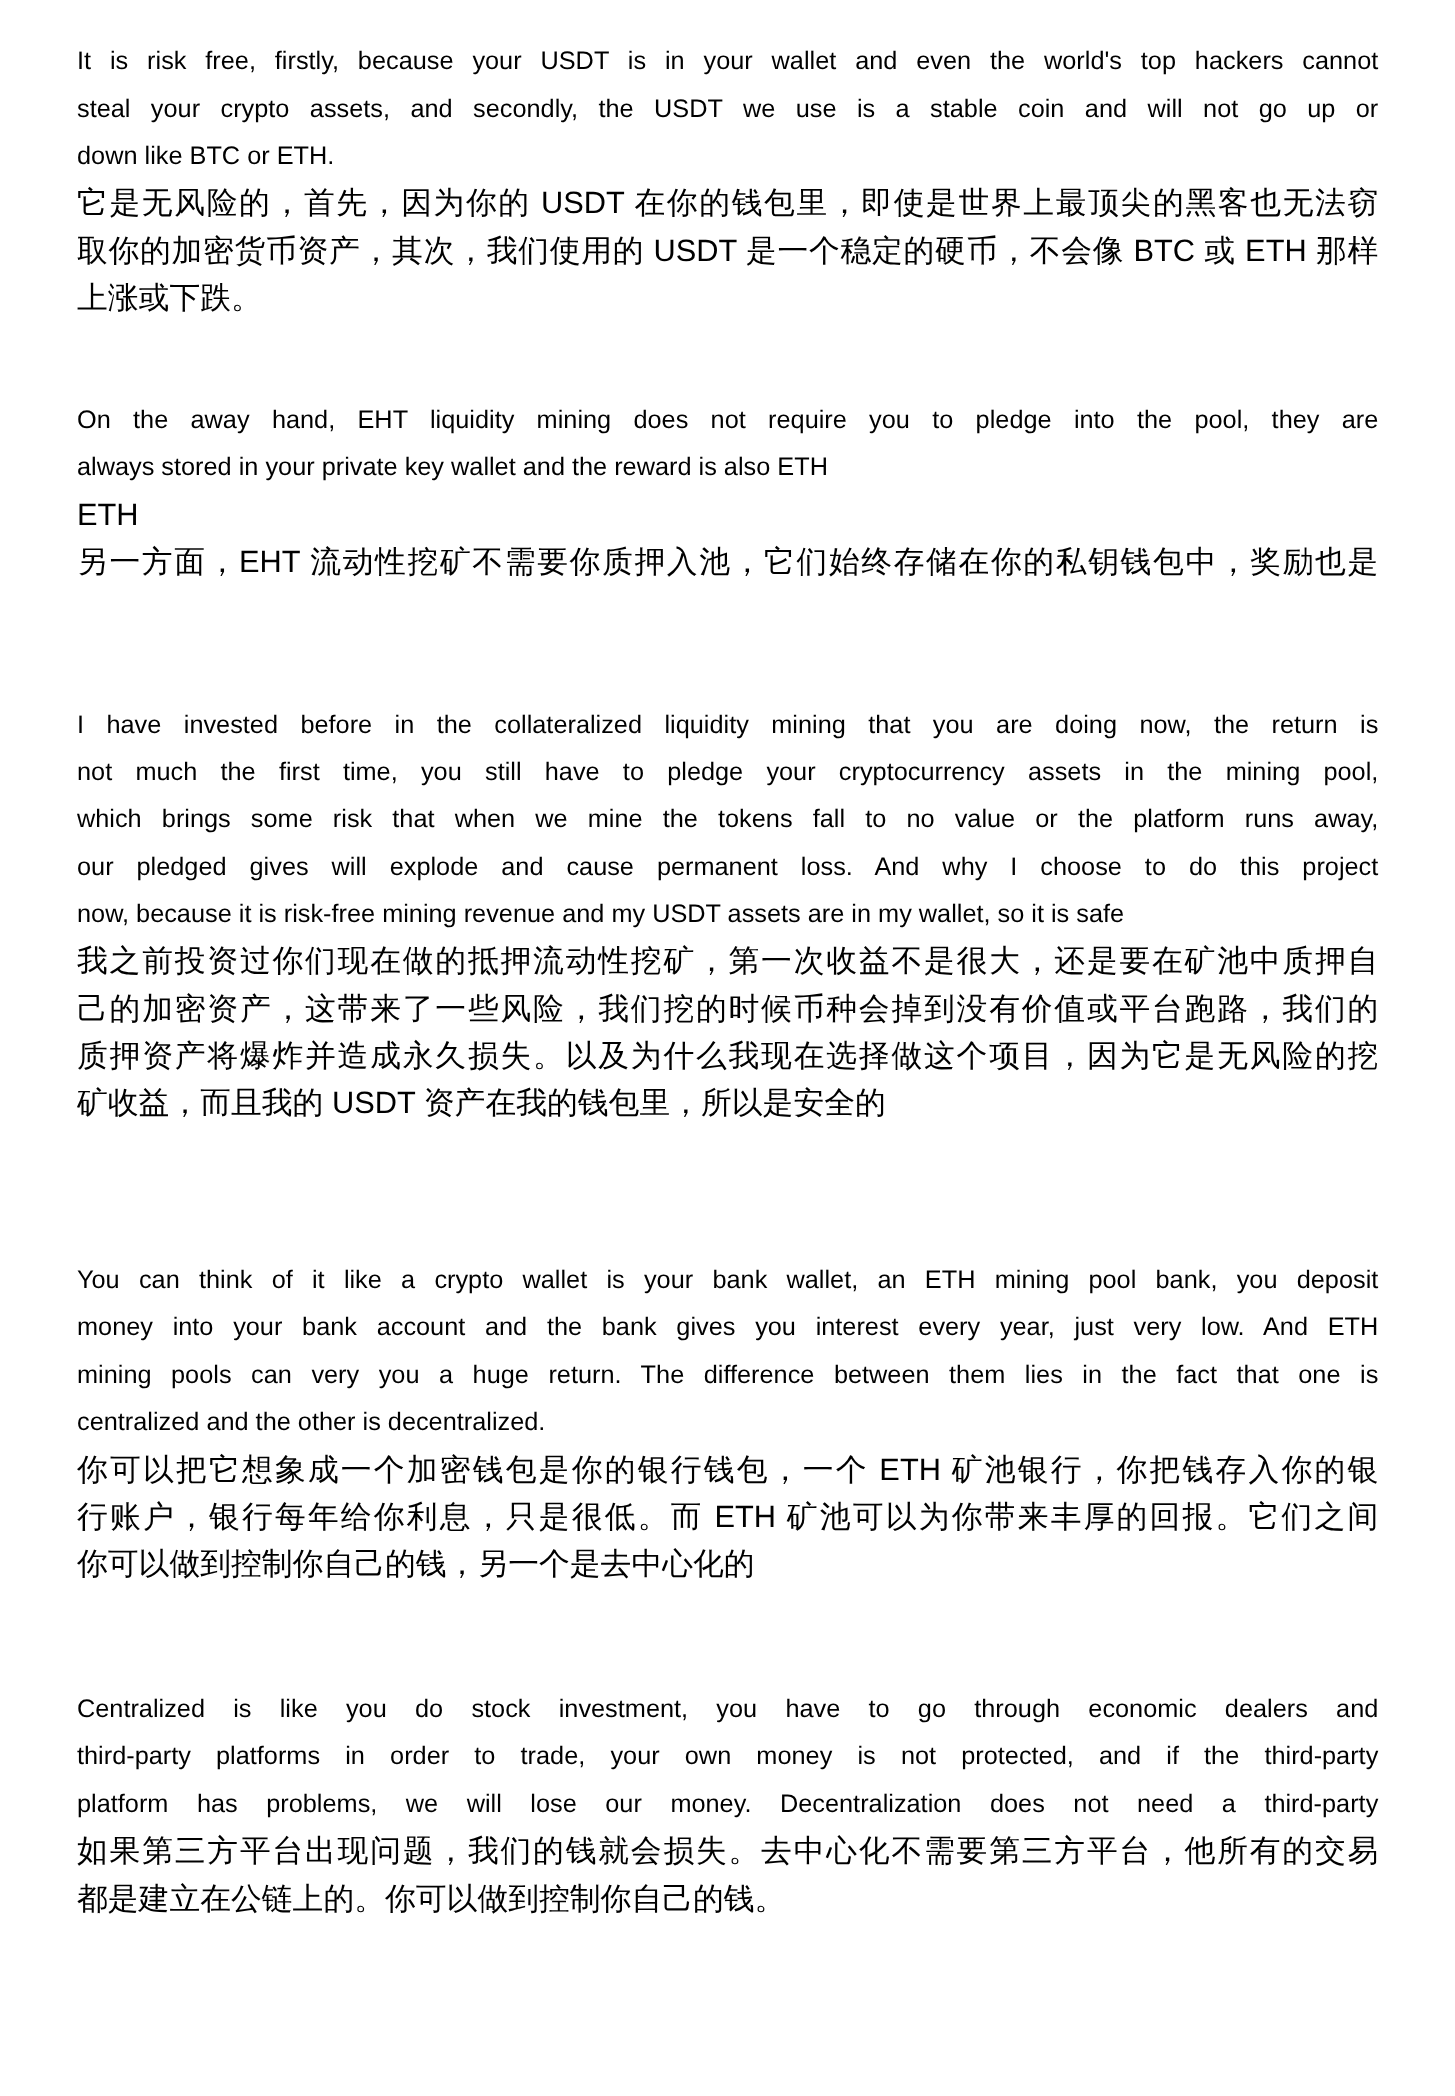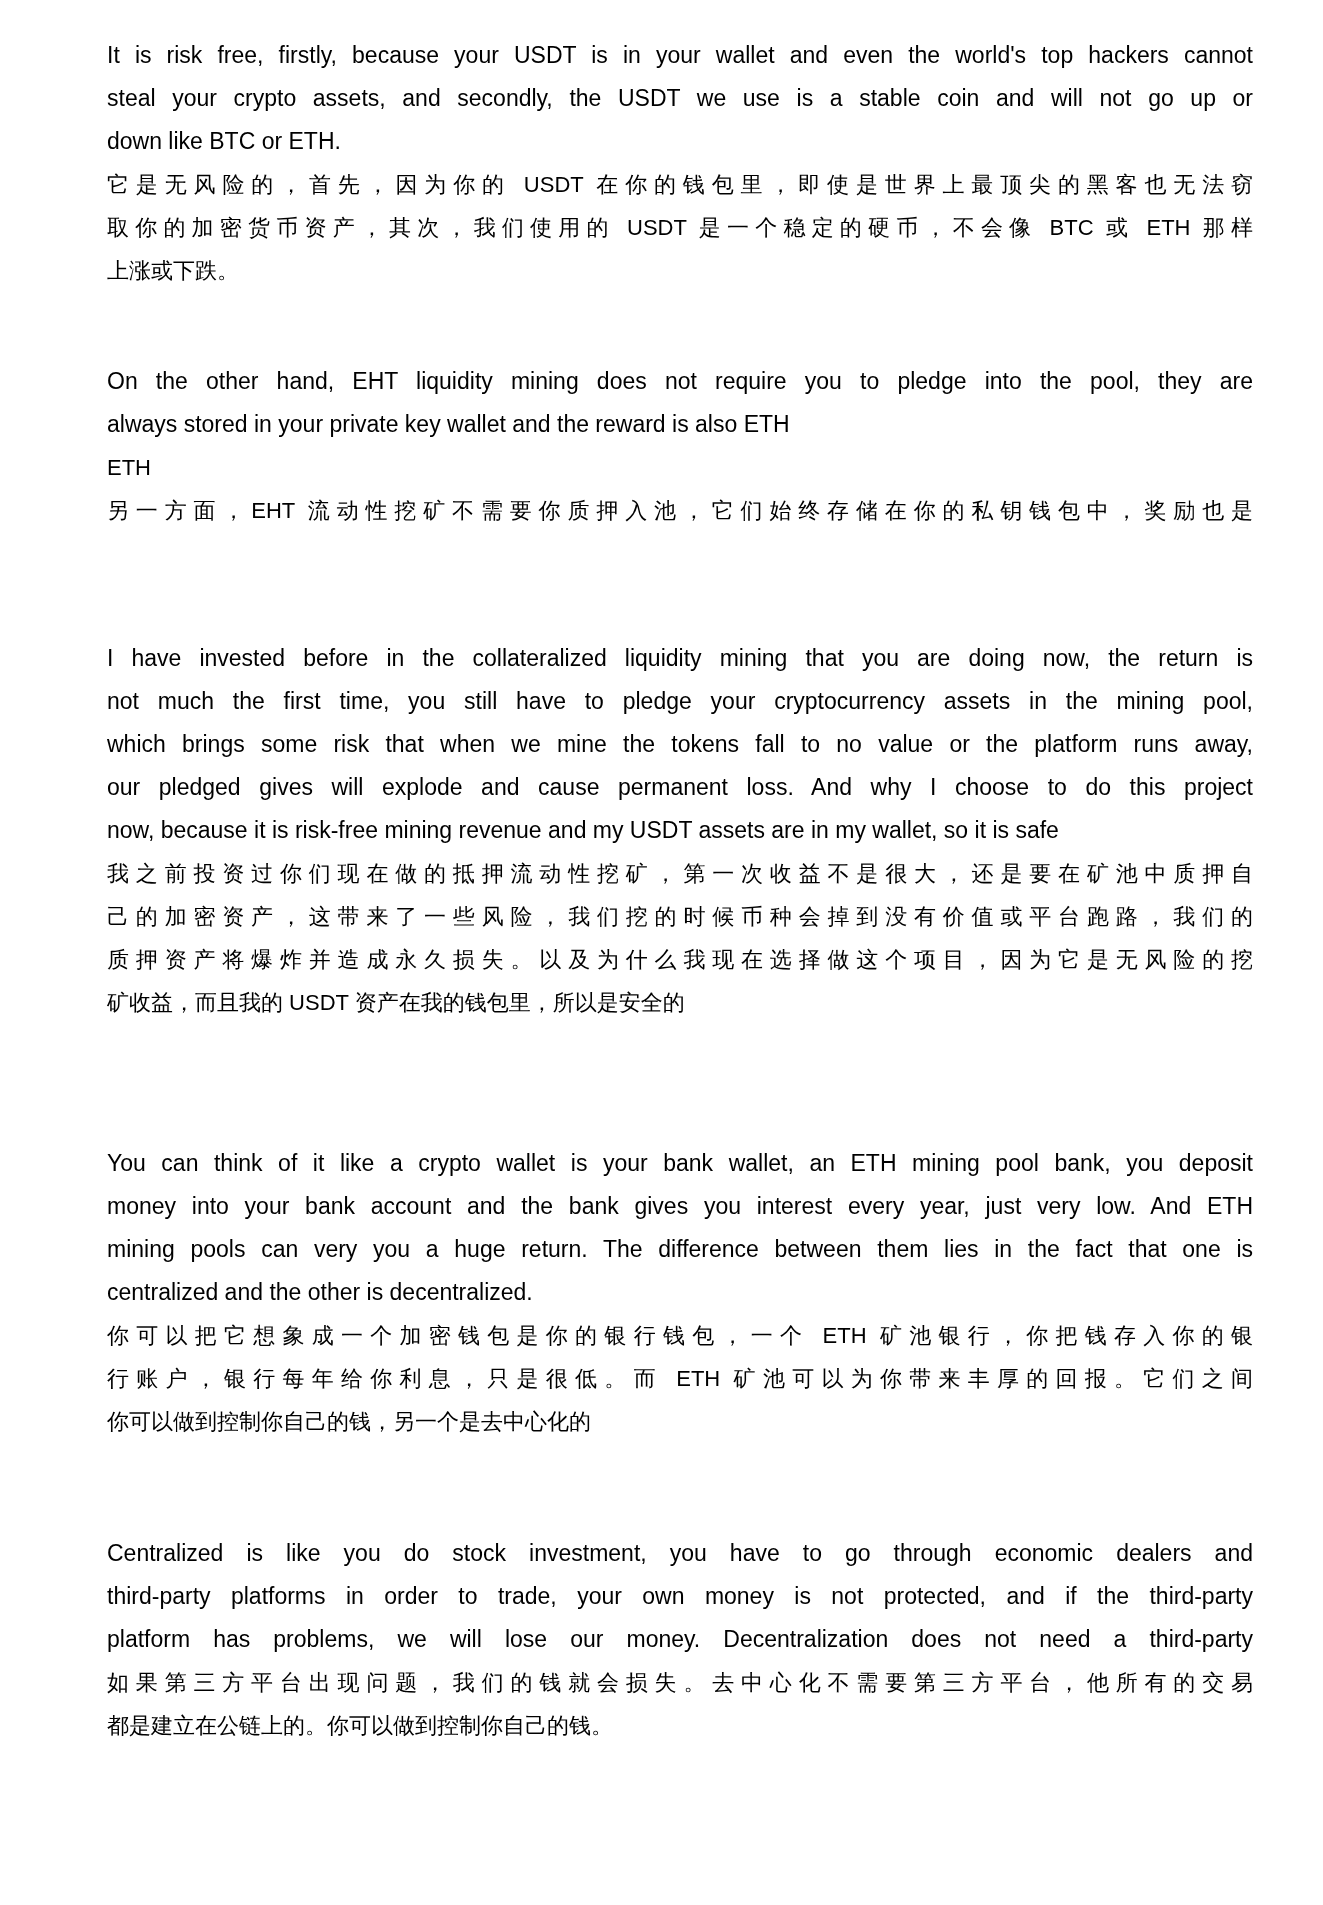--- a/index.html
+++ b/index.html
@@ -15,24 +15,23 @@
     width: 1323px;
     height: 1905px;
     padding: 34px 70px 0 70px;
     background: #ffffff;
   }
   .line {
     text-align: justify;
     text-align-last: justify;
     line-height: 43px;
     white-space: normal;
-    margin-left: 37px;
   }
   .line.en { font-size: 23px; }
-  .line.zh { font-size: 22px; }
+  .line.zh { font-size: 28px; }
   .line.last { text-align-last: left; }
   
   .para-1 { margin-bottom: 68px; }
   .para-2 { margin-bottom: 105px; }
   .para-3 { margin-bottom: 118px; }
   .para-4 { margin-bottom: 89px; }
   .para-5 { margin-bottom: 0; }
 </style>
 </head>
 <body>
@@ -40,21 +39,21 @@
 <div class="page">
     <div class="para para-1">
       <div class="line en">It is risk free, firstly, because your USDT is in your wallet and even the world's top hackers cannot</div>
       <div class="line en">steal your crypto assets, and secondly, the USDT we use is a stable coin and will not go up or</div>
       <div class="line en last">down like BTC or ETH.</div>
       <div class="line zh">它是无风险的，首先，因为你的 USDT 在你的钱包里，即使是世界上最顶尖的黑客也无法窃</div>
       <div class="line zh">取你的加密货币资产，其次，我们使用的 USDT 是一个稳定的硬币，不会像 BTC 或 ETH 那样</div>
       <div class="line zh last">上涨或下跌。</div>
     </div>
     <div class="para para-2">
-      <div class="line en">On the other hand, EHT liquidity mining does not require you to pledge into the pool, they are</div>
+      <div class="line en">On the away hand, EHT liquidity mining does not require you to pledge into the pool, they are</div>
       <div class="line en last">always stored in your private key wallet and the reward is also ETH</div>
       <div class="line zh last">ETH</div>
       <div class="line zh">另一方面，EHT 流动性挖矿不需要你质押入池，它们始终存储在你的私钥钱包中，奖励也是</div>
     </div>
     <div class="para para-3">
       <div class="line en">I have invested before in the collateralized liquidity mining that you are doing now, the return is</div>
       <div class="line en">not much the first time, you still have to pledge your cryptocurrency assets in the mining pool,</div>
       <div class="line en">which brings some risk that when we mine the tokens fall to no value or the platform runs away,</div>
       <div class="line en">our pledged gives will explode and cause permanent loss. And why I choose to do this project</div>
       <div class="line en last">now, because it is risk-free mining revenue and my USDT assets are in my wallet, so it is safe</div>

